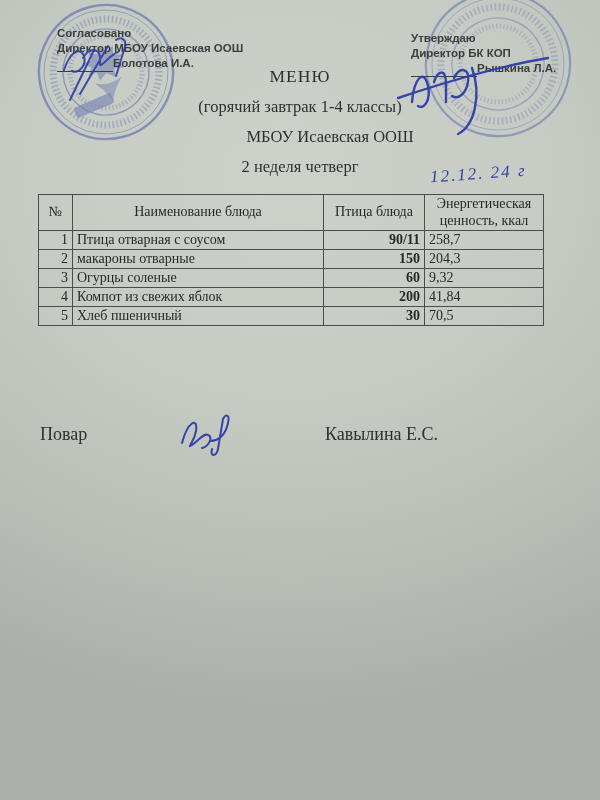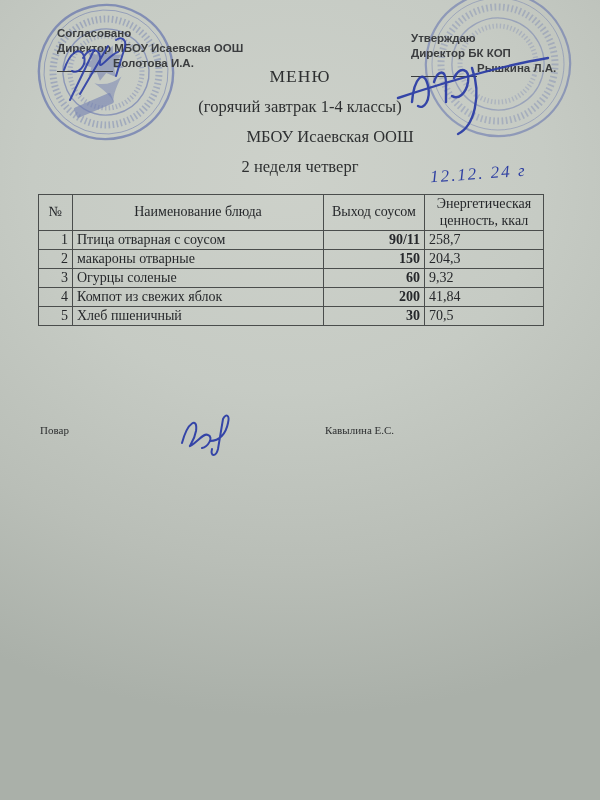--- a/index.html
+++ b/index.html
@@ -43,21 +43,21 @@
     overflow:hidden; white-space:nowrap;
   }
   table.menu th { font-weight:normal; text-align:center; white-space:normal; padding:1px 2px; }
   td.c-num  { text-align:right; padding-right:6px; }
   td.c-dish { text-align:left;  padding-left:7px; }
   td.c-out  { text-align:right; padding-right:13px;font-weight:bold; }
   td.c-en   { padding-right:9px; }
   table.menu tbody td { height:18px; }
 
   
-  .footer-text { font-size:11px; color:#2e3031; z-index:3; white-space:nowrap; }
+  .footer-text { font-size:18px; color:#2e3031; z-index:3; white-space:nowrap; }
 
   svg.stamp, svg.sig { z-index:2; }
   svg.sig { z-index:5; }
 </style>
 </head>
 <body>
 
 <svg class="stamp abs" style="left:18px; top:0px;" width="185" height="155" viewBox="0 0 185 155">
   <g transform="rotate(-14 88 72)" stroke="#3f51a5" fill="none" opacity="0.62">
     <circle cx="88" cy="72" r="67" stroke-width="2.4" opacity="0.8"></circle>
@@ -130,21 +130,21 @@
   <colgroup>
     <col style="width:34px">
       <col style="width:251px">
       <col style="width:101px">
       <col style="width:119px">
   </colgroup>
   <thead>
     <tr>
       <th>№</th>
       <th>Наименование блюда</th>
-      <th>Выход соусом</th>
+      <th>Птица блюда</th>
       <th>Энергетическая ценность, ккал</th>
     </tr>
   </thead>
   <tbody>
     <tr>
       <td class="c-num">1</td>
       <td class="c-dish">Птица отварная с соусом</td>
       <td class="c-out">90/11</td>
       <td class="c-en">258,7</td>
     </tr>

